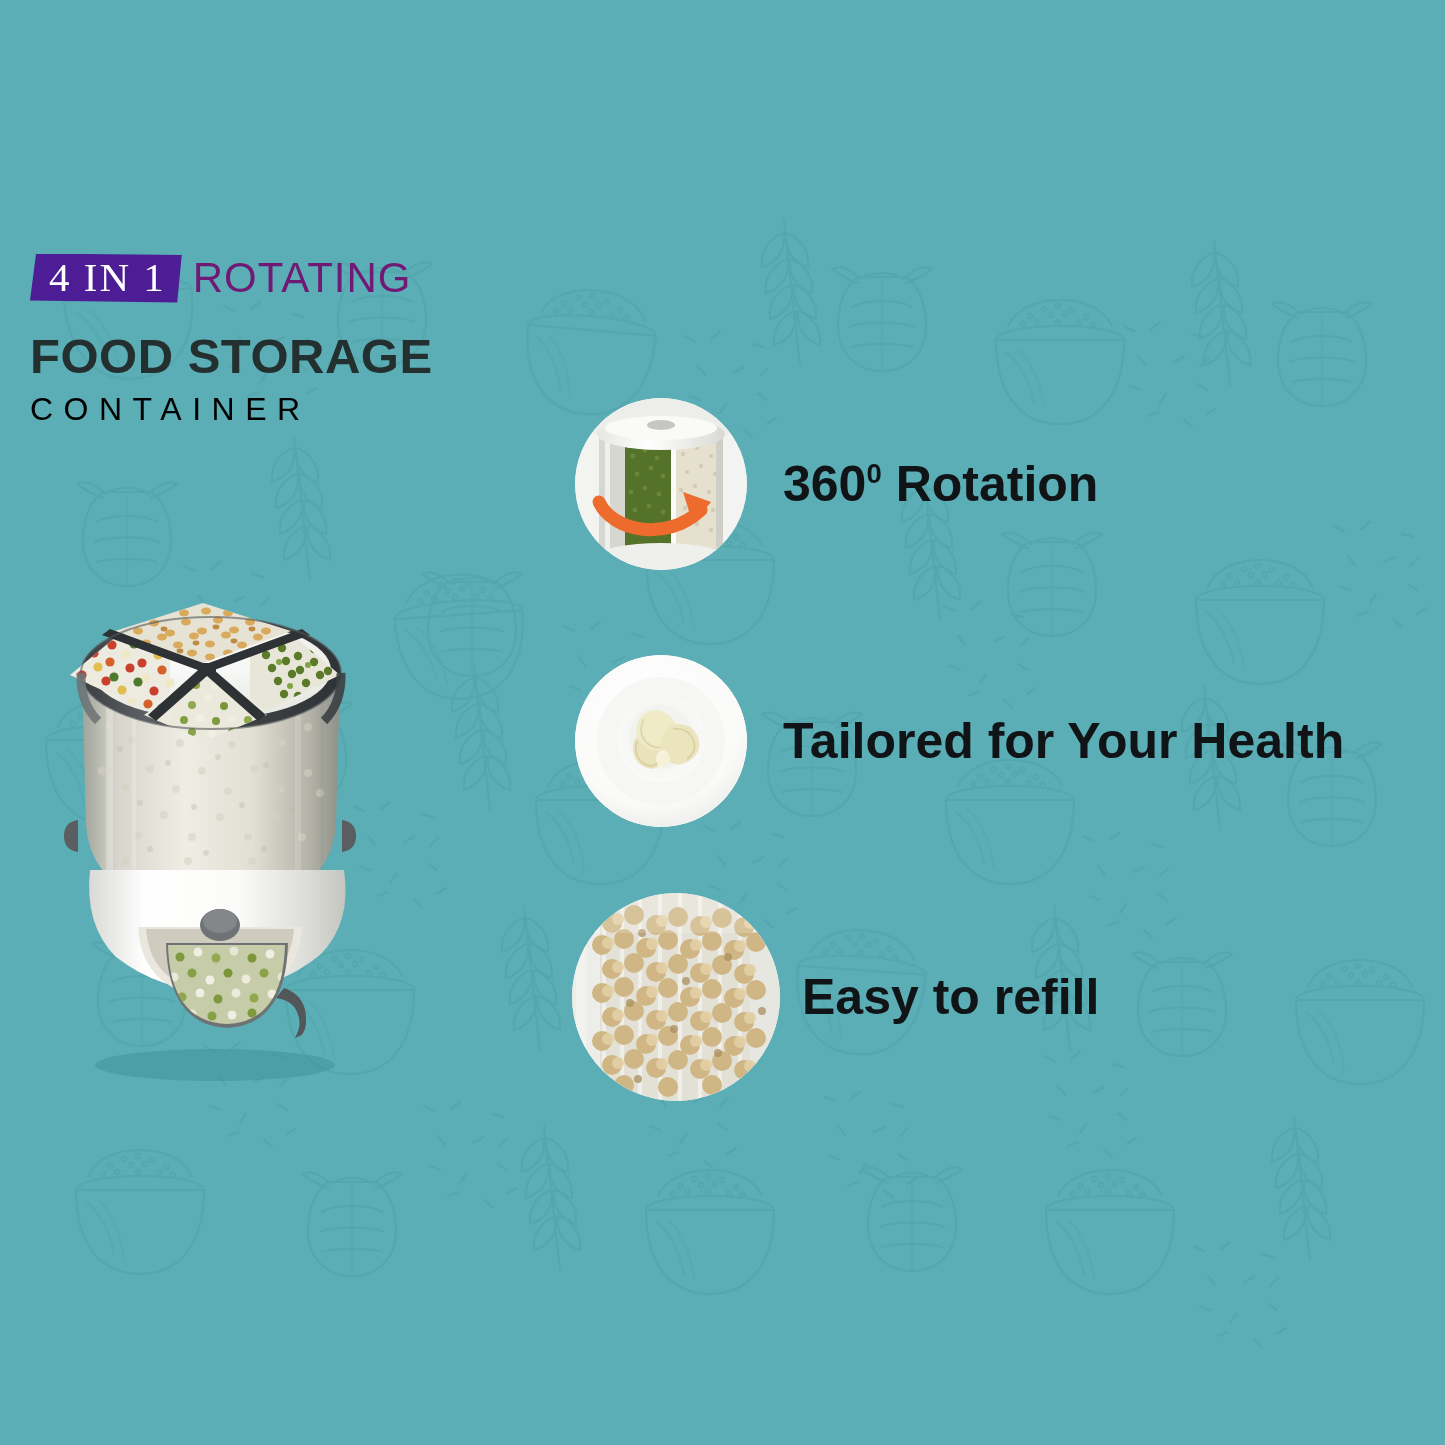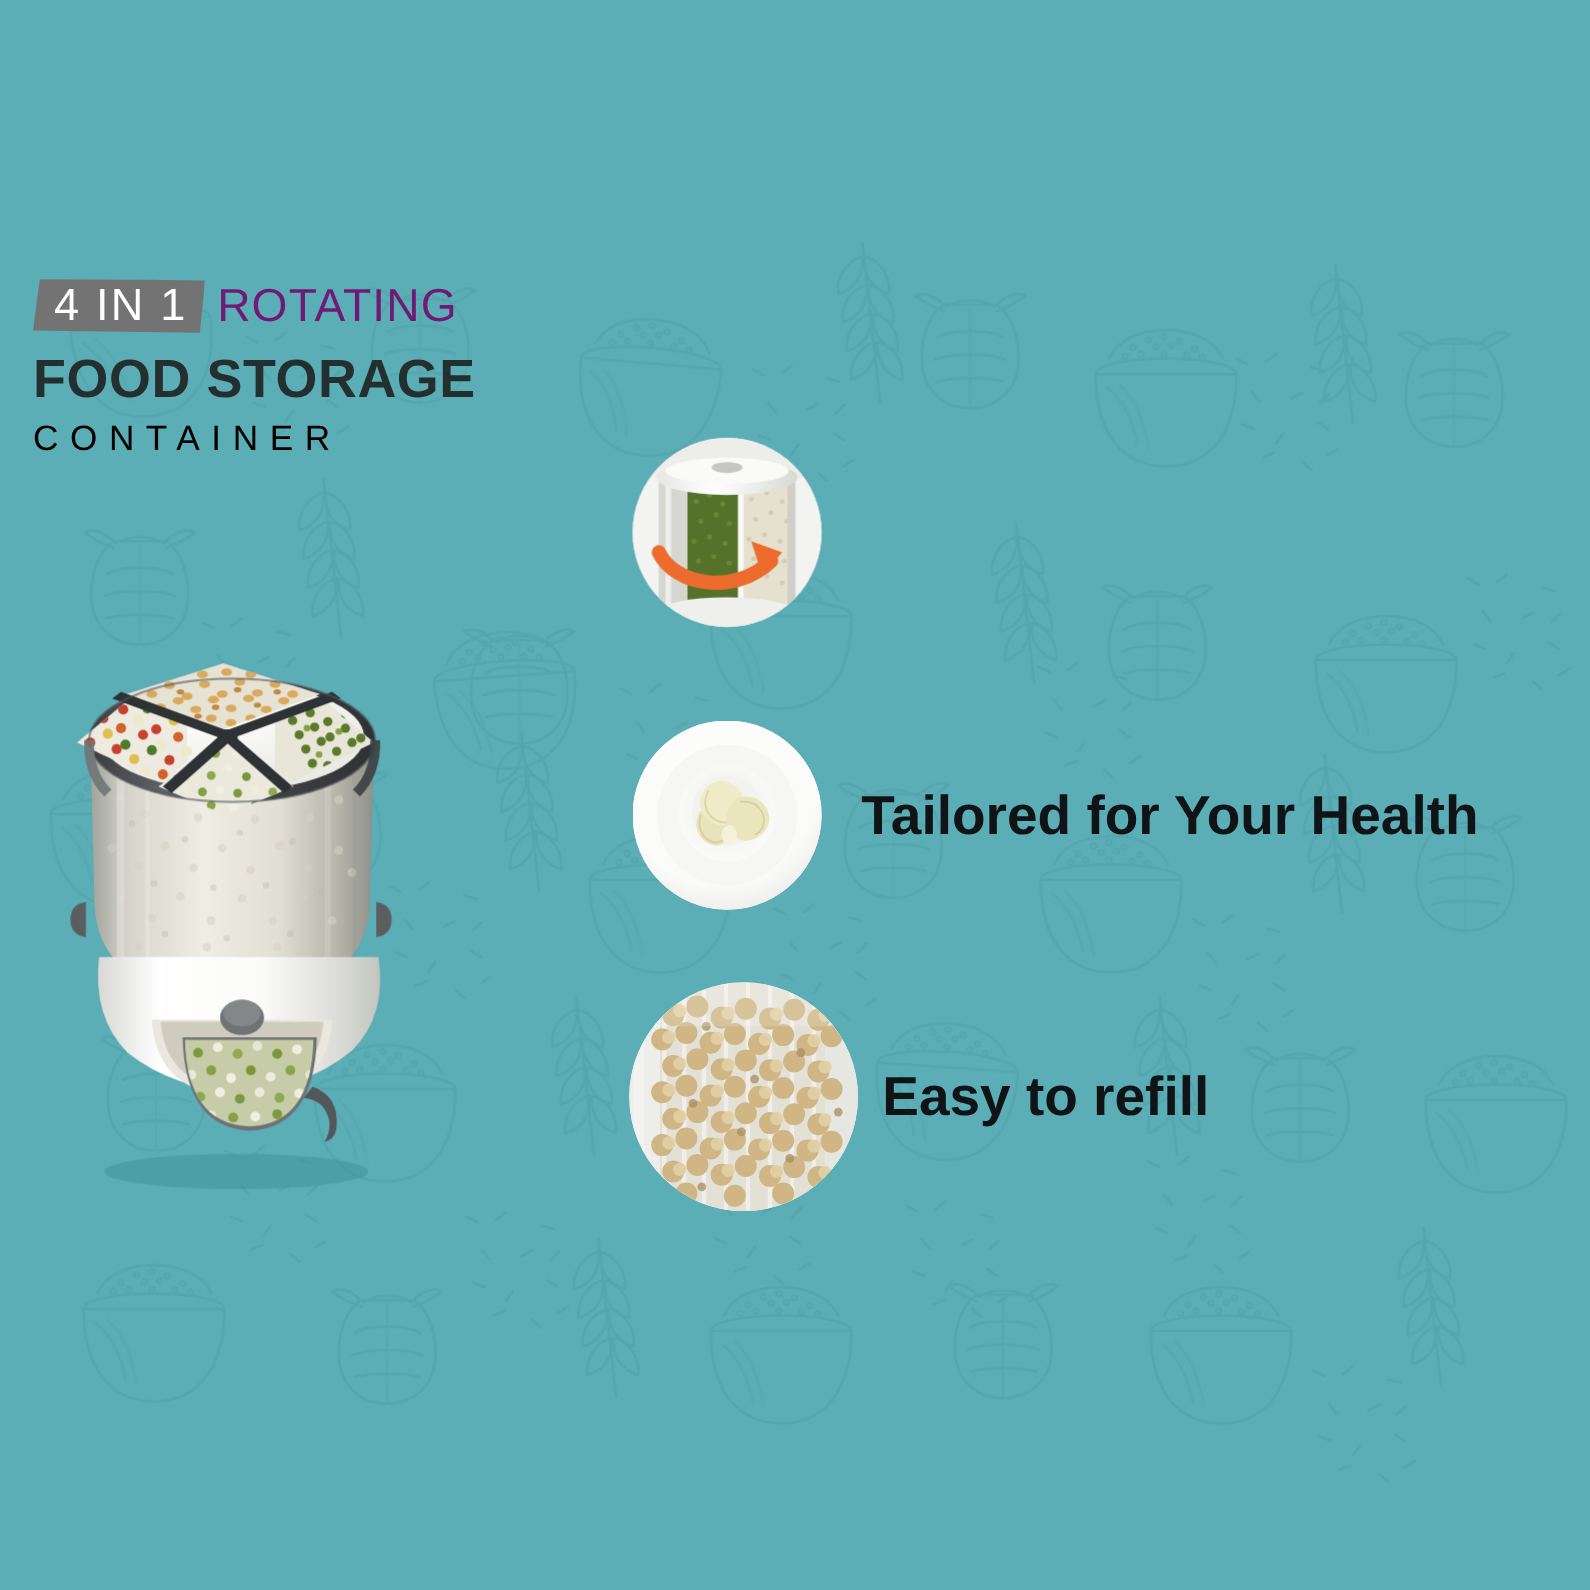--- a/index.html
+++ b/index.html
@@ -24,23 +24,23 @@
 
   
   #headline{
     position:absolute;left:30px;top:252px;width:460px;
   }
   .line1{
     display:flex;align-items:center;height:52px;
   }
   .badge{
     position:relative;
-    background:#737373;
+    background:#4c1d95;
     color:#FFFFFF;
-    font-family:Liberation Sans, sans-serif;
+    font-family:Liberation Serif, serif;
     font-size:41px;
     font-weight:400;
     letter-spacing:2px;
     padding:3px 16px 5px 19px;
     line-height:1;
     clip-path:polygon(4% 0%, 100% 3%, 97% 100%, 0% 96%);
   }
   .rotating{
     color:#701a75;
     font-size:42px;
@@ -49,21 +49,21 @@
     margin-left:11px;
     line-height:1;
     font-family:"Liberation Sans", sans-serif;
   }
   .line2{
     color:#24302F;
     font-size:49px;
     font-weight:bold;
     letter-spacing:.5px;
     line-height:1;
-    margin-top:17px;
+    margin-top:28px;
     font-family:"Liberation Sans", sans-serif;
   }
   .line3{
     color:#000000;
     font-size:32px;
     font-weight:300;
     letter-spacing:10.5px;
     line-height:1;
     margin-top:12px;
     font-family:"Liberation Sans", sans-serif;
@@ -623,20 +623,23 @@
           <ellipse cx="86" cy="36" rx="64" ry="16" fill="url(#g1lid)"></ellipse>
           <ellipse cx="86" cy="30" rx="56" ry="12" fill="#FAFAF8"></ellipse>
           <ellipse cx="86" cy="27" rx="14" ry="5" fill="#C6C7C3"></ellipse>
 
           <ellipse cx="86" cy="158" rx="62" ry="13" fill="#EFEFEC"></ellipse>
 
           <path d="M24 104 C38 134 92 144 126 112" stroke="#ED6B2D" stroke-width="13" fill="none" stroke-linecap="round"></path>
           <path d="M108 94 L136 104 L118 126 Z" fill="#ED6B2D"></path>
         </g>
       </svg>
+    </div>
+    <div class="f-label">
+      <span>360</span><sup>0</sup><span> Rotation</span>
     </div>
   </div>
 
   <div class="feature" id="feature-2">
     <div class="f-thumb">
       <svg viewBox="0 0 172 172" xmlns="http://www.w3.org/2000/svg">
         <defs>
           <clipPath id="c2">
               <circle cx="86" cy="86" r="86"></circle>
             </clipPath>

